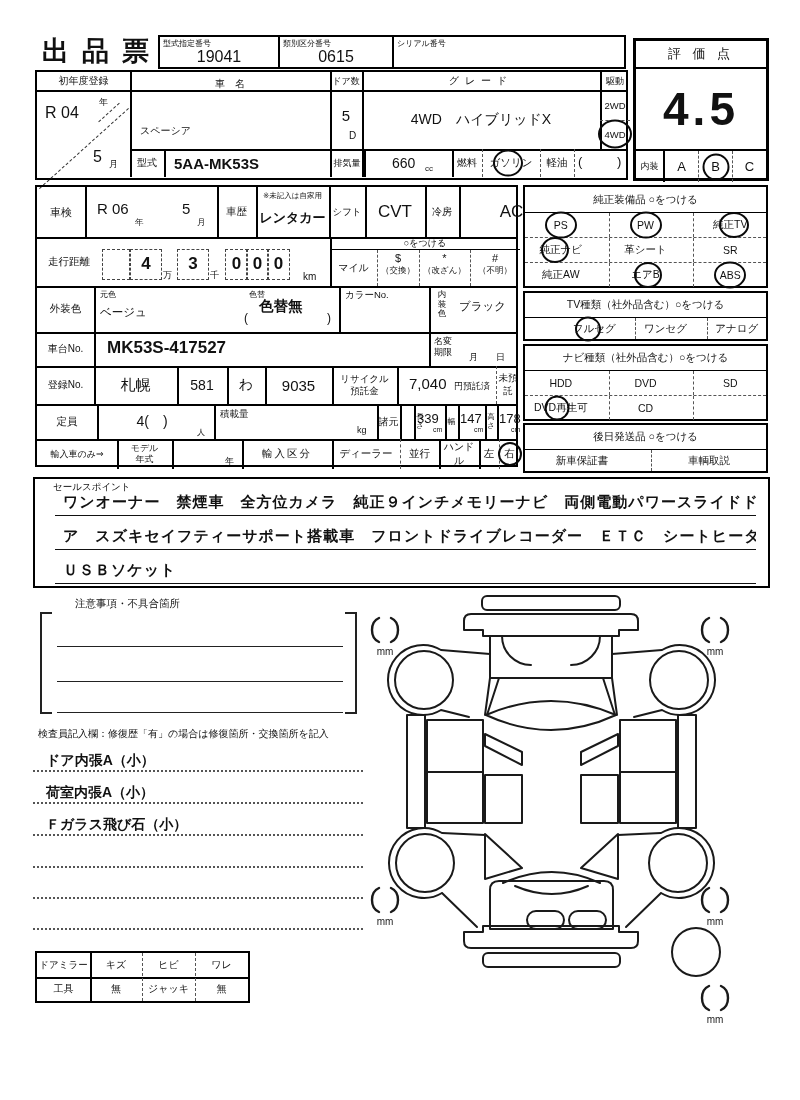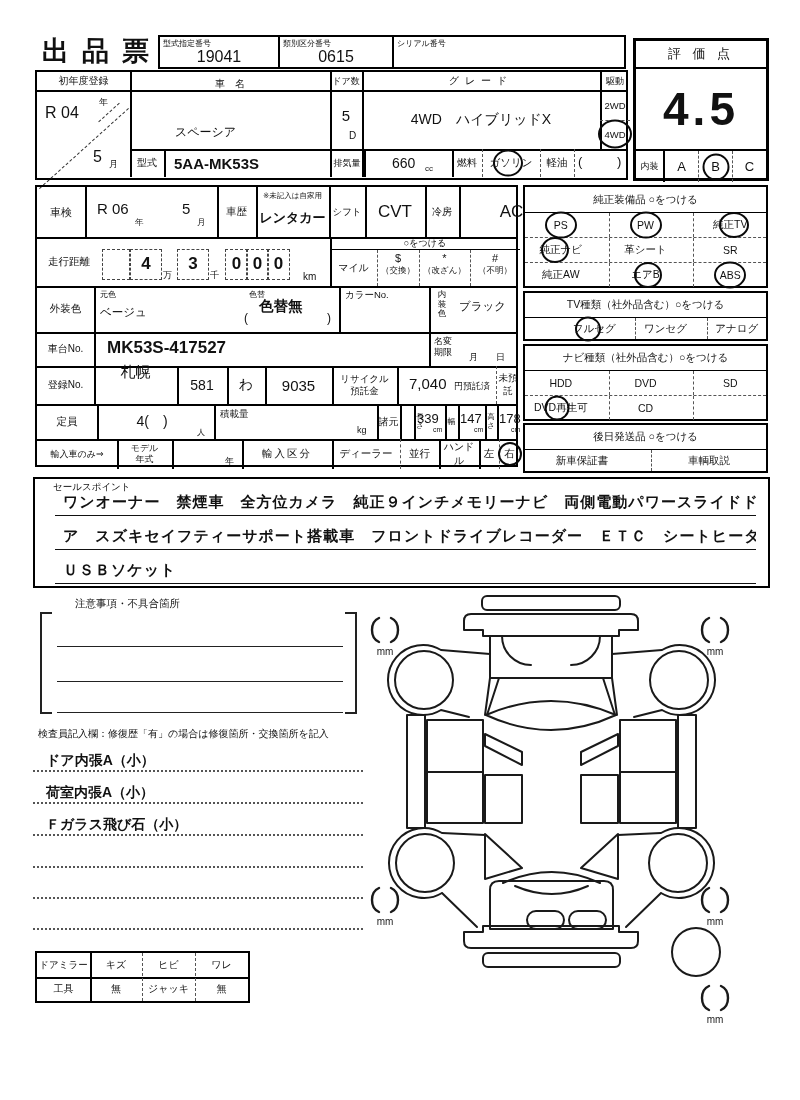--- a/index.html
+++ b/index.html
@@ -79,21 +79,21 @@
 
     <div class="a" style="left:0;top:18px;width:93px;height:87px;">
       <div class="a" style="left:-13px;top:58px;width:120px;border-top:1.6px dashed #333;transform:rotate(-42deg);"></div>
       <div class="a" style="left:58px;top:22px;width:28px;border-top:1.6px dashed #333;transform:rotate(-42deg);"></div>
       <div class="a" style="left:8px;top:14px;font-size:16px;">R 04</div>
       <div class="a" style="left:62px;top:6px;font-size:9px;">年</div>
       <div class="a" style="left:56px;top:58px;font-size:16px;">5</div>
       <div class="a" style="left:72px;top:68px;font-size:9px;">月</div>
     </div>
 
-    <div class="a" style="left:103px;top:52px;font-size:12px;margin-left:35px;">スペーシア</div>
+    <div class="a" style="left:103px;top:52px;font-size:10px;">スペーシア</div>
     <div class="vln" style="left:127px;top:77px;height:28px;"></div>
     <div class="a ctr" style="left:93px;top:77px;width:34px;height:28px;font-size:10px;">型式</div>
     <div class="a" style="left:137px;top:83px;font-size:15px;font-weight:bold;">5AA-MK53S</div>
 
     <div class="a ctr" style="left:293px;top:30px;width:32px;height:26px;font-size:15px;">5</div>
     <div class="a" style="left:312px;top:58px;font-size:10px;">D</div>
 
     <div class="a ctr" style="left:325px;top:18px;width:238px;height:59px;font-size:14px;">4WD　ハイブリッドX</div>
 
     <div class="a ctr" style="left:563px;top:22px;width:30px;height:22px;font-size:9.5px;">2WD</div>
@@ -202,21 +202,21 @@
     <div class="a" style="left:432px;top:164px;font-size:9px;">月　　日</div>
 
     <div class="vln" style="left:57px;top:179px;height:38px;"></div>
     <div class="vln" style="left:140px;top:179px;height:38px;"></div>
     <div class="vln" style="left:190px;top:179px;height:38px;"></div>
     <div class="vln" style="left:228px;top:179px;height:38px;"></div>
     <div class="vln" style="left:295px;top:179px;height:38px;"></div>
     <div class="vln" style="left:360px;top:179px;height:38px;"></div>
     <div class="vd" style="left:459px;top:179px;height:38px;"></div>
     <div class="a ctr" style="left:0;top:179px;width:57px;height:38px;font-size:10px;">登録No.</div>
-    <div class="a ctr" style="left:57px;top:166px;width:83px;height:38px;font-size:15px;">札幌</div>
+    <div class="a ctr" style="left:57px;top:179px;width:83px;height:38px;font-size:15px;">札幌</div>
     <div class="a ctr" style="left:140px;top:179px;width:50px;height:38px;font-size:14px;">581</div>
     <div class="a ctr" style="left:190px;top:179px;width:38px;height:38px;font-size:14px;">わ</div>
     <div class="a ctr" style="left:228px;top:179px;width:67px;height:38px;font-size:15px;">9035</div>
     <div class="a ctr pre" style="left:295px;top:179px;width:65px;height:38px;font-size:9.5px;line-height:1.25;">リサイクル
 預託金</div>
     <div class="a" style="left:372px;top:188px;font-size:15px;">7,040</div>
     <div class="a" style="left:417px;top:193px;font-size:9px;">円預託済</div>
     <div class="a ctr" style="left:459px;top:179px;width:24px;height:38px;font-size:9.5px;">未預託</div>
 
     <div class="vln" style="left:60px;top:217px;height:35px;"></div>

